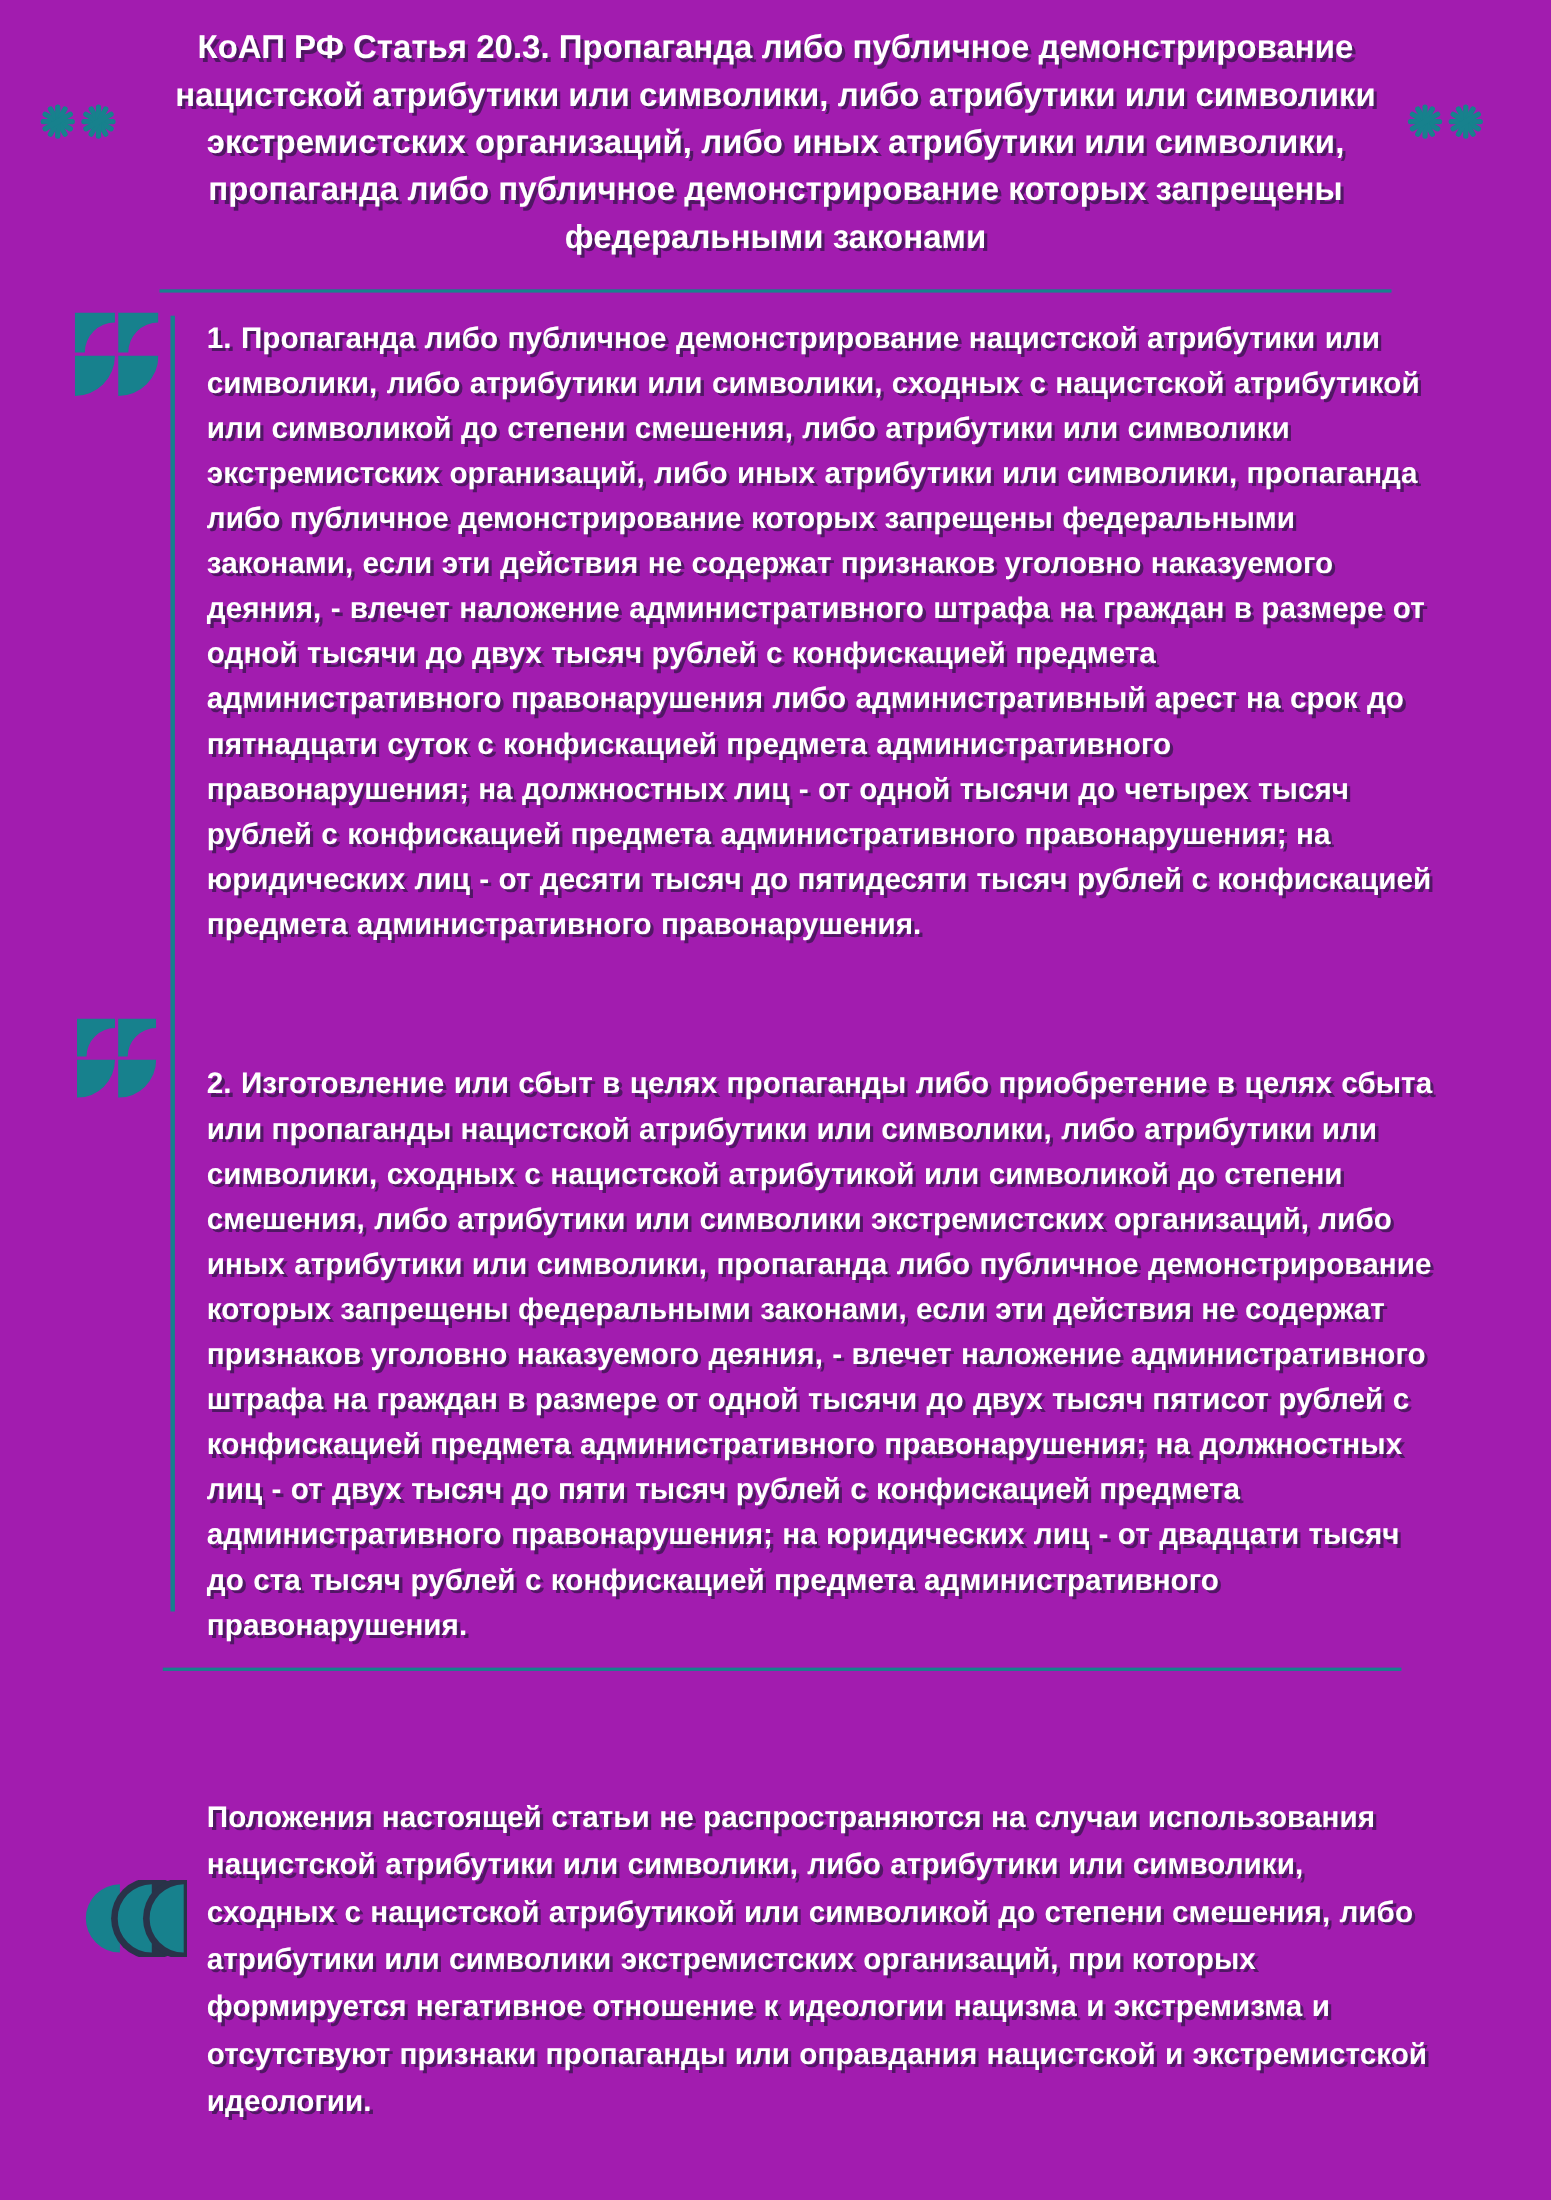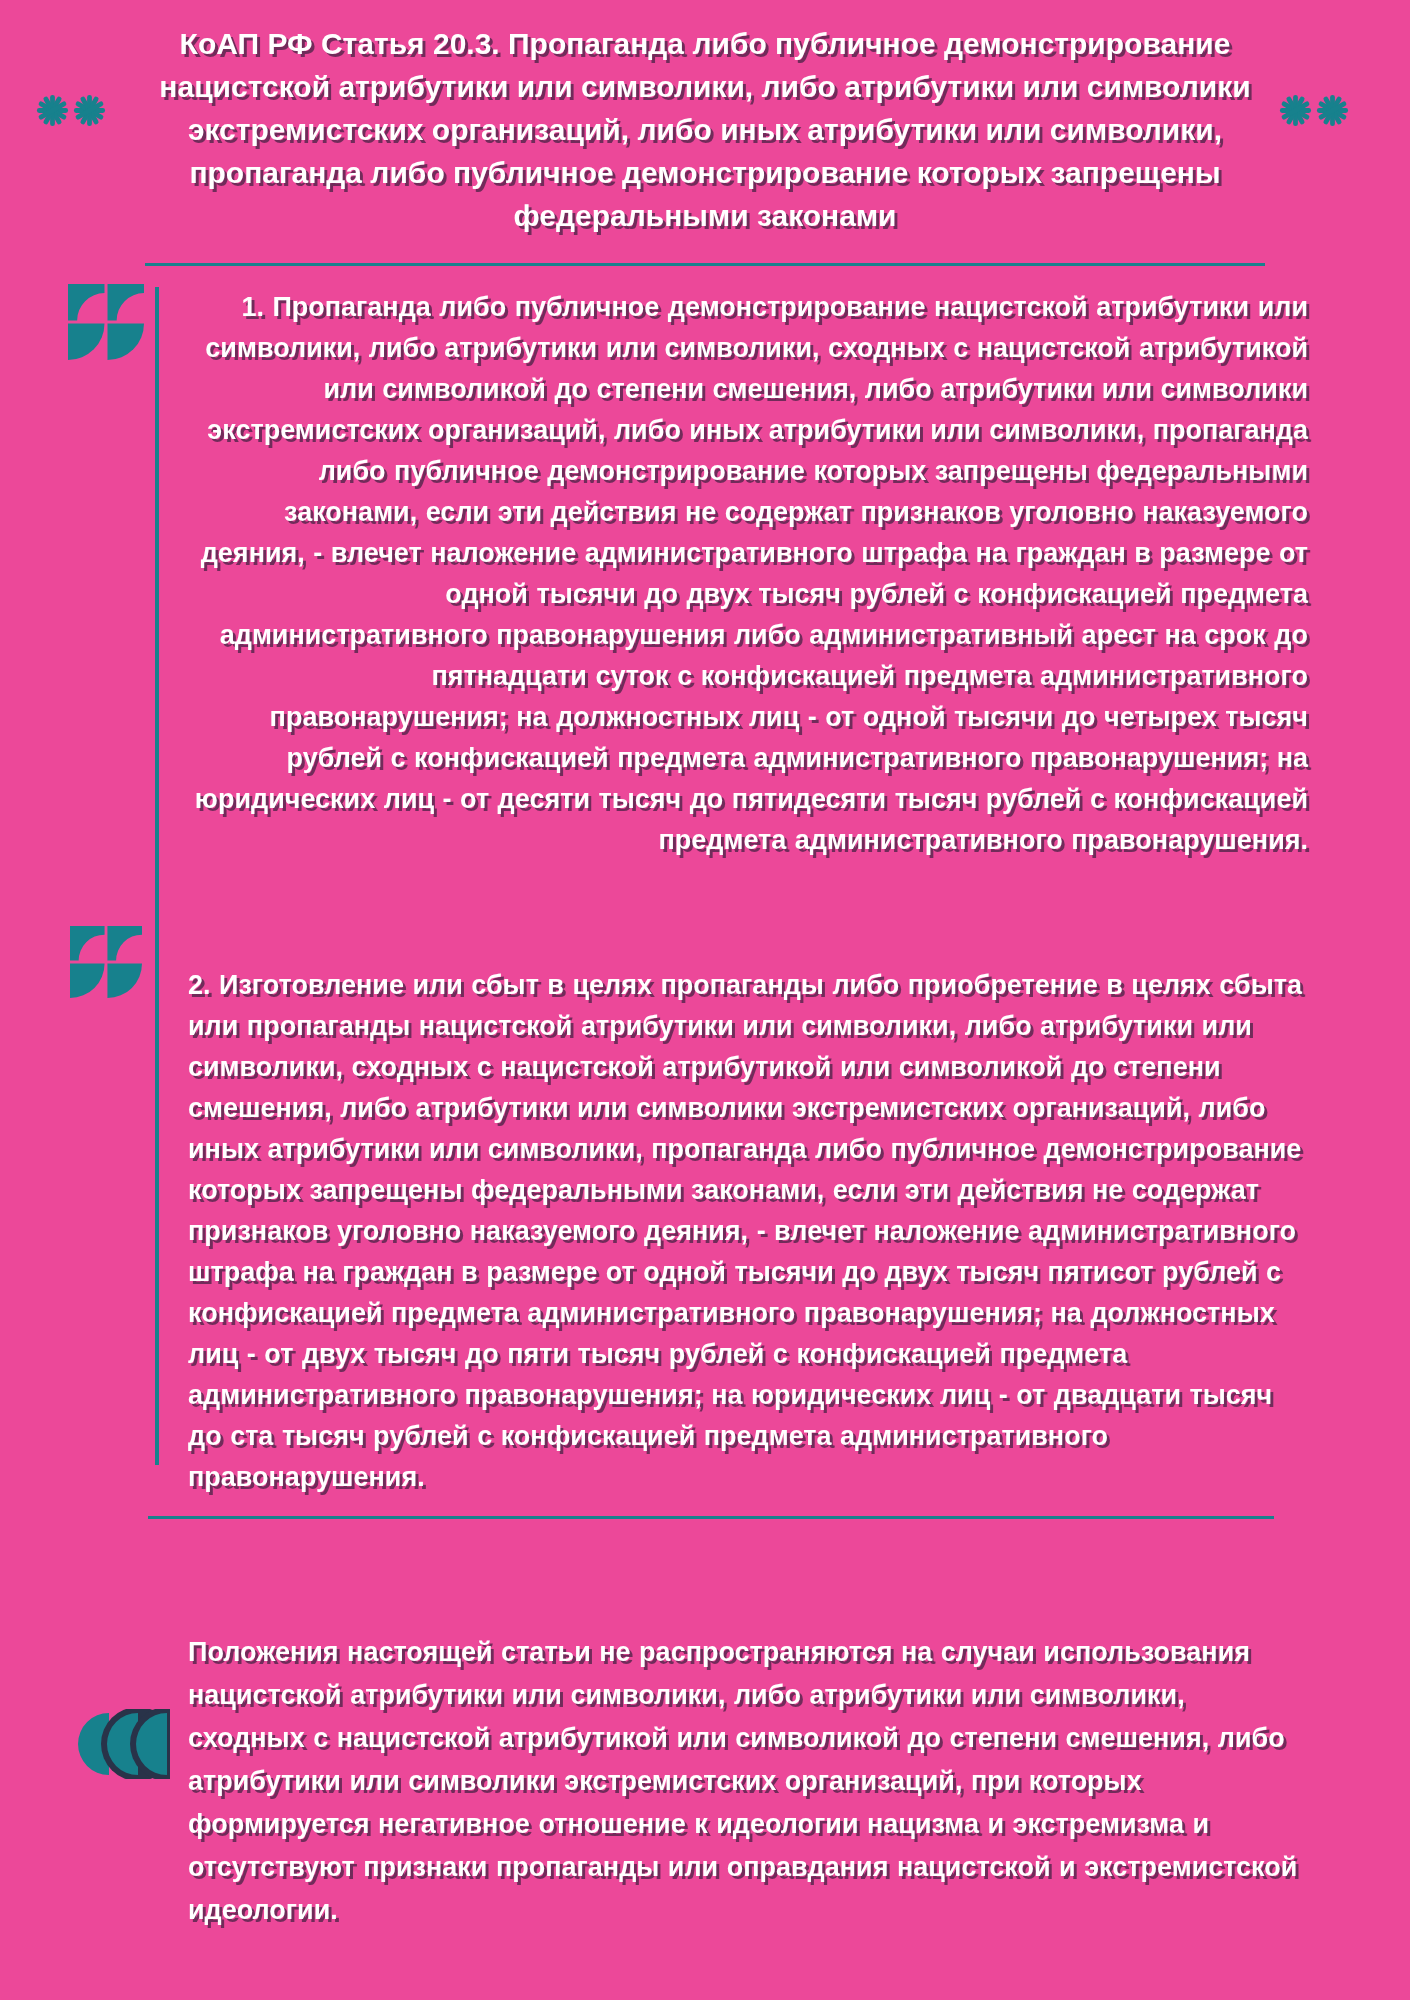--- a/index.html
+++ b/index.html
@@ -1,20 +1,20 @@
 <!DOCTYPE html>
 <html><head>
 <meta charset="utf-8">
 <style>
   html,body{margin:0;padding:0;background:#1d2538;}
   .poster{
     position:relative;
     width:1410px;height:2000px;
     margin:0 auto;
-    background:#ec4899;
+    background:#a21caf;
     overflow:hidden;
     font-family:"Liberation Sans", sans-serif;
     font-weight:700;
     color:#ffffff;
   }
   .title{
     position:absolute;
     top:22px;left:120px;width:1170px;
     margin:0;
     text-align:center;
@@ -26,21 +26,21 @@
   .body-text{
     position:absolute;
     margin:0;
     width:1120px;
     font-size:27px;
     line-height:41px;
     font-weight:700;
     text-shadow:3px 3px 0 rgba(13,20,38,0.55);
     word-spacing:1px;
   }
-  .para-1{left:188px;top:287px;text-align:right;}
+  .para-1{left:188px;top:287px;}
   .para-2{left:188px;top:965px;}
   .note-text{left:188px;top:1631px;line-height:43px;}
   .divider{
     position:absolute;
     height:3px;
     background:#17818d;
   }
   .divider-top{left:145px;top:263px;width:1120px;}
   .divider-note{left:148px;top:1516px;width:1126px;}
   .vline{

